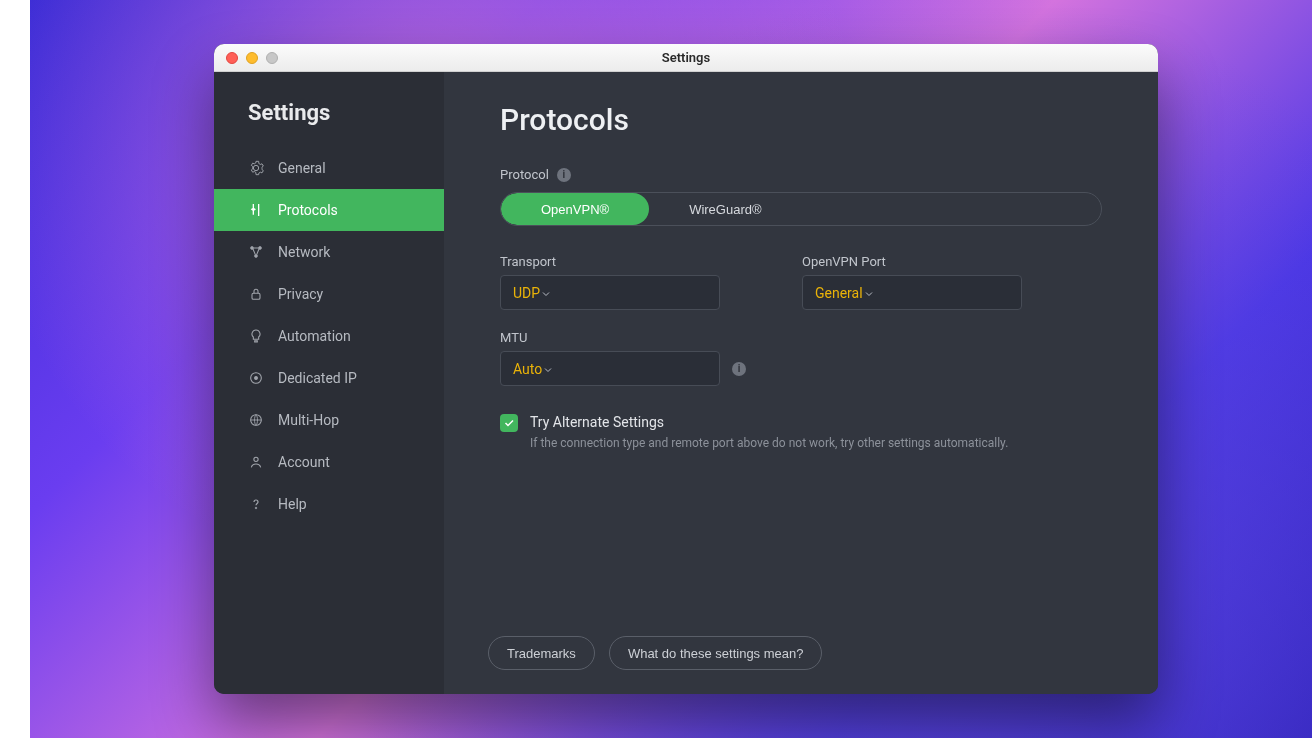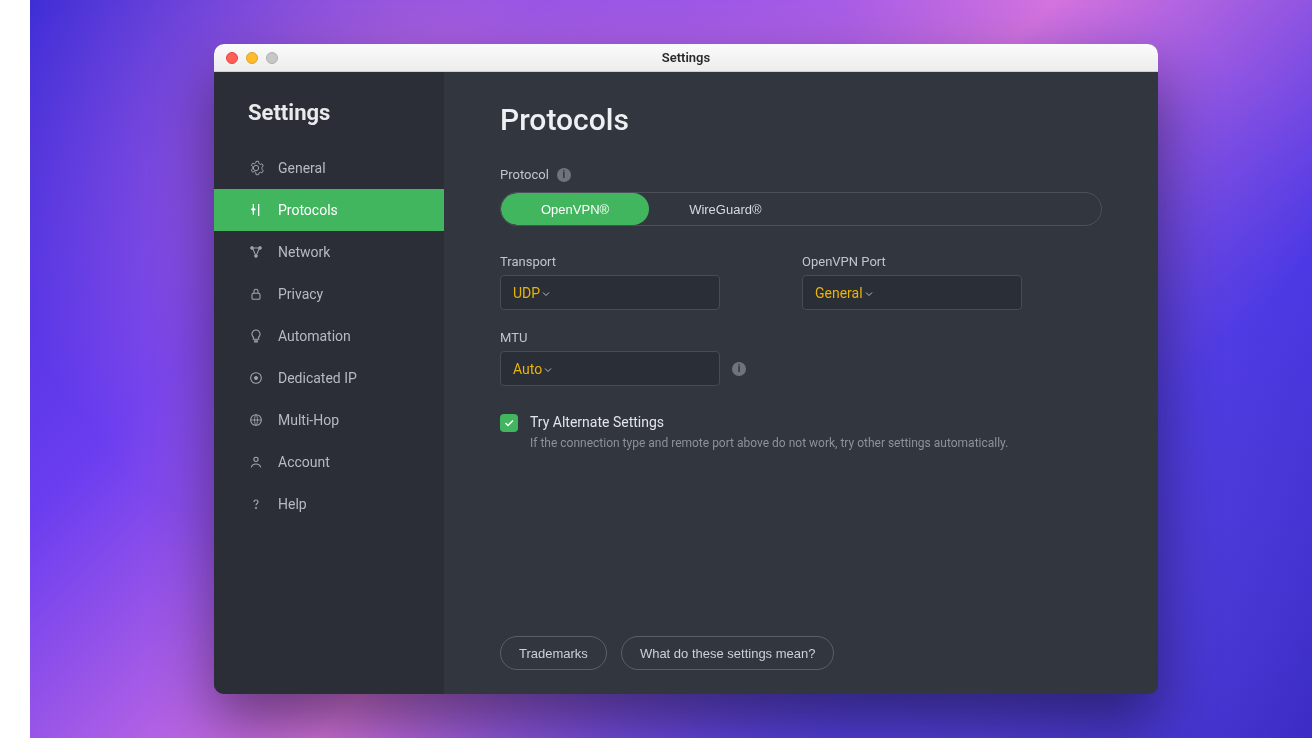--- a/index.html
+++ b/index.html
@@ -95,21 +95,21 @@
   .mtu-wrap { position:relative; }
   .mtu-info { position:absolute; right:-26px; top:50%; transform:translateY(-50%); }
   .chk-row { margin-top:28px; display:flex; gap:12px; align-items:flex-start; }
   .chk {
     width:18px; height:18px; border-radius:4px; background:#42b65e;
     display:flex; align-items:center; justify-content:center; cursor:pointer; flex:0 0 18px;
   }
   .chk svg { width:12px; height:12px; stroke:#fff; fill:none; stroke-width:3; }
   .chk-text .t1 { font-size:14px; color:#e2e4e8; }
   .chk-text .t2 { font-size:12px; color:#8c919a; margin-top:6px; }
-  .footer-btns { position:absolute; left:56px; bottom:24px; display:flex; gap:14px; }
+  .footer-btns { position:absolute; left:44px; bottom:24px; display:flex; gap:14px; }
   .pill {
     border:1px solid #5a5f69; background:transparent; color:#cdd0d6;
     font-size:13px; border-radius:18px; height:34px; padding:0 18px; cursor:pointer;
   }
 </style>
 </head>
 <body>
 
 <div class="desktop">
   <div class="window">

